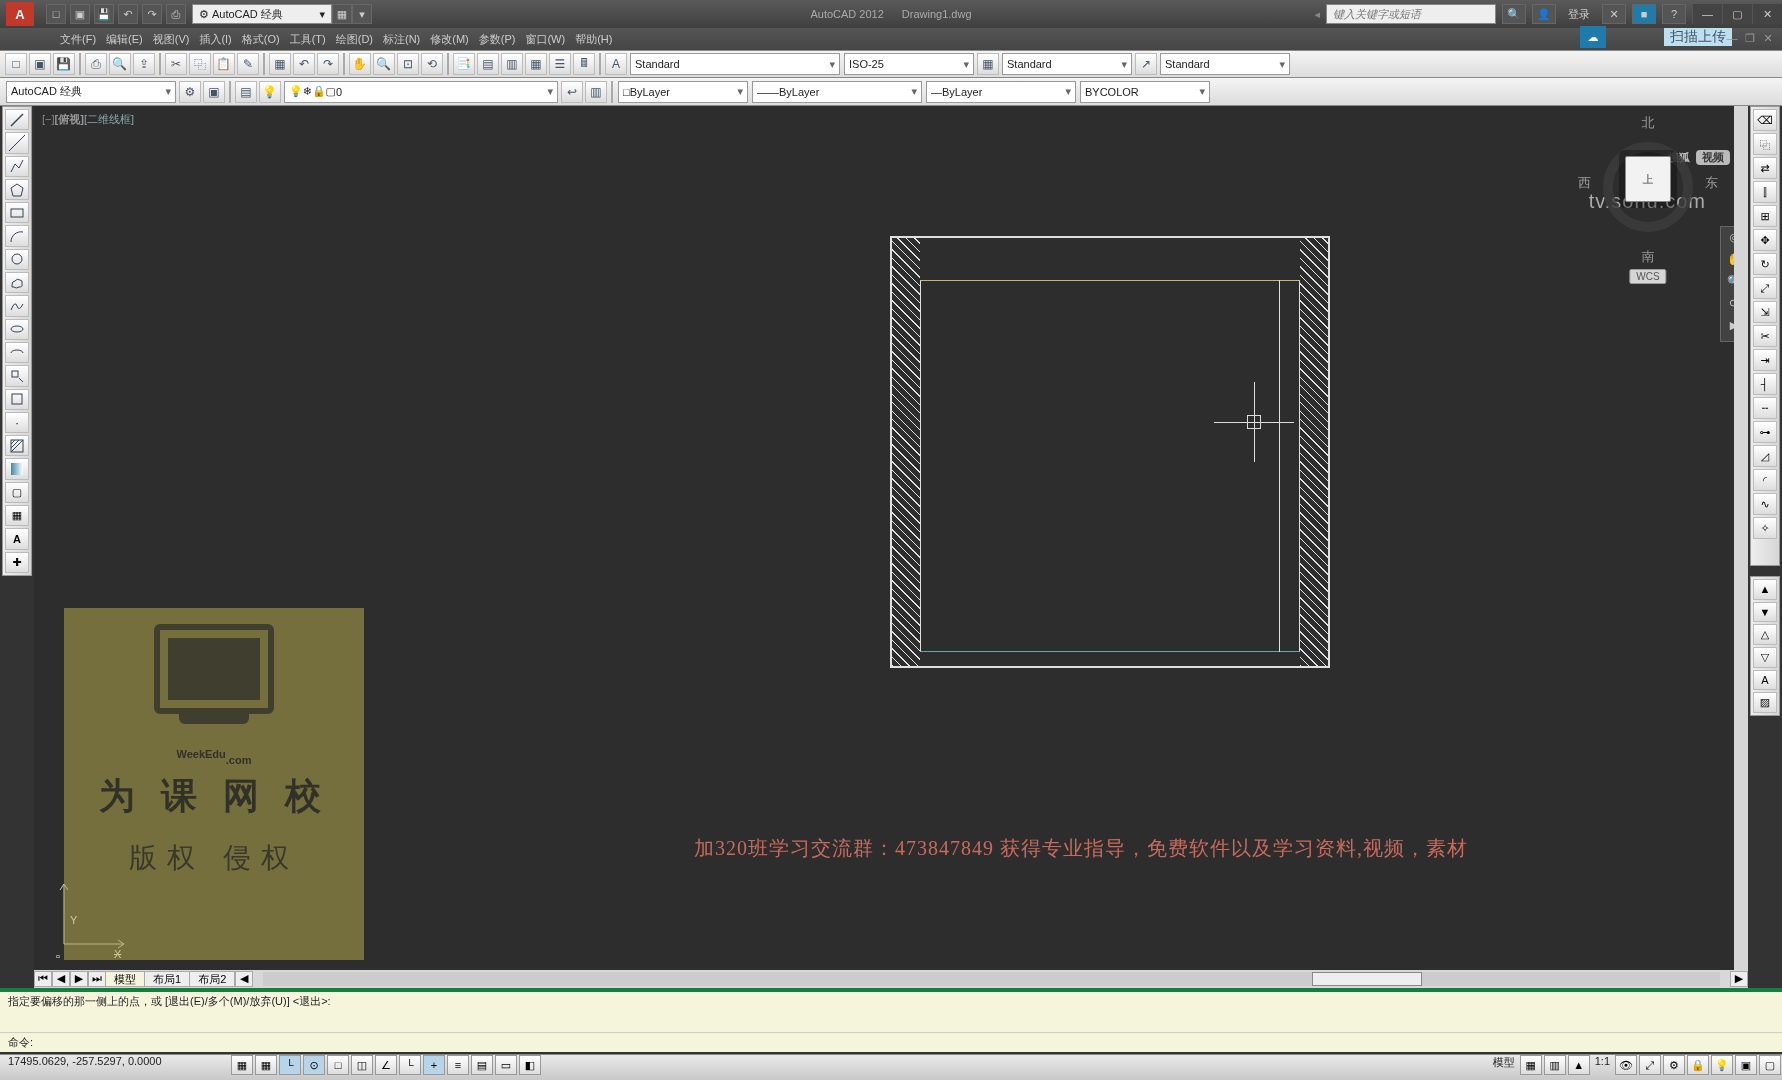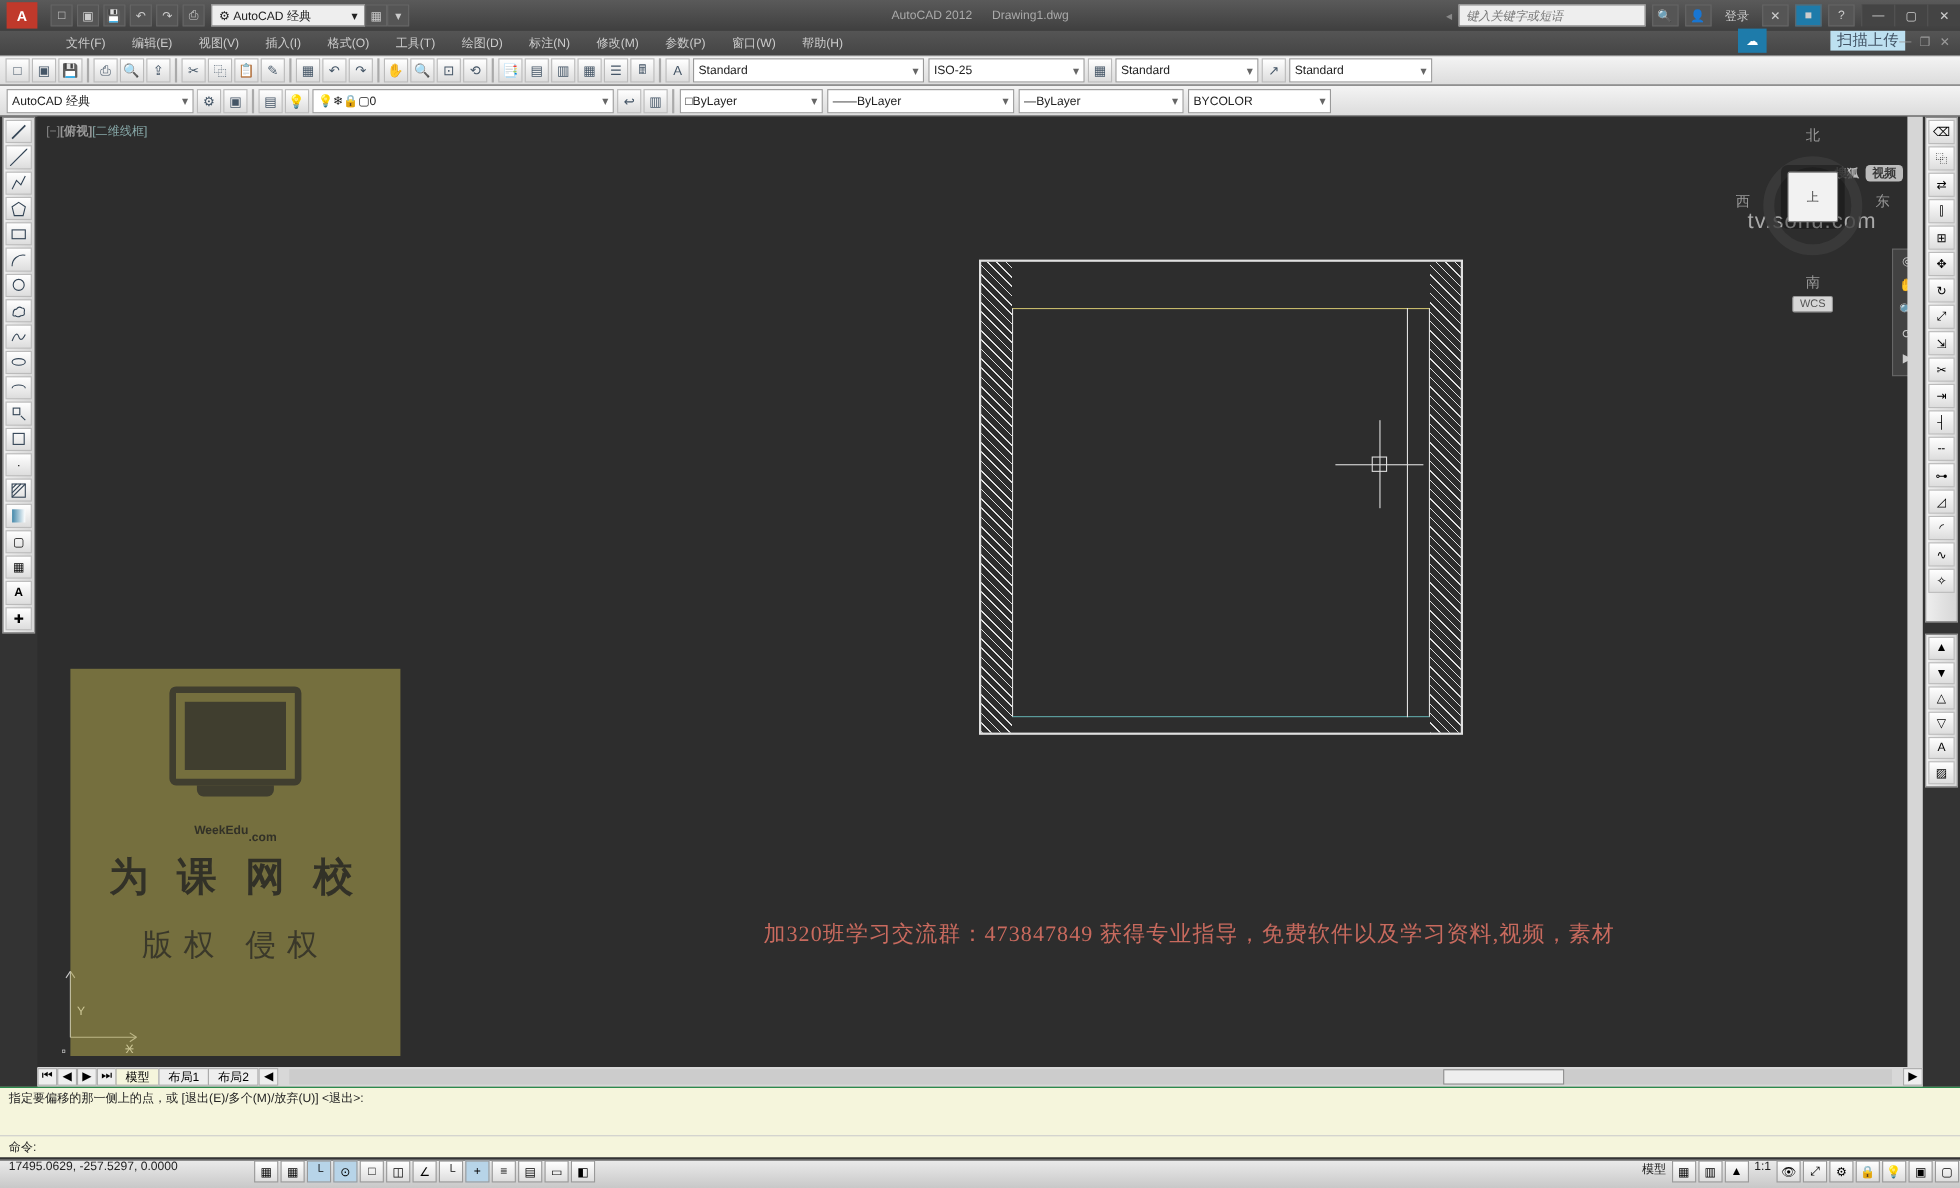--- a/index.html
+++ b/index.html
@@ -10,21 +10,21 @@
 .qat-btn { width:20px; height:20px; background:#555; border:1px solid #666; display:flex; align-items:center; justify-content:center; color:#ccc; cursor:pointer; }
 .ws-combo { background:#eee; color:#222; padding:0 6px; height:20px; display:flex; align-items:center; min-width:140px; border:1px solid #888; }
 .ws-combo .arrow { margin-left:auto; }
 .title-center { position:absolute; left:50%; transform:translateX(-50%); display:flex; gap:18px; color:#aaa; font-size:12px; }
 .title-right { margin-left:auto; display:flex; align-items:center; gap:6px; }
 .search-box { background:#eee; color:#777; font-style:italic; height:20px; width:170px; padding:0 6px; display:flex; align-items:center; border:1px solid #888; }
 .title-btn { width:24px; height:20px; background:#555; border:1px solid #666; color:#ccc; display:flex; align-items:center; justify-content:center; cursor:pointer; }
 .title-btn.blue { background:#1e7baa; }
 .win-btns { display:flex; }
 .win-btn { width:30px; height:20px; background:#444; color:#ccc; display:flex; align-items:center; justify-content:center; border-left:1px solid #555; cursor:pointer; }
-.menu-bar { height:22px; background:linear-gradient(#555,#454545); display:flex; align-items:center; padding-left:60px; gap:24px; color:#ccc; position:relative; }
+.menu-bar { height:22px; background:linear-gradient(#555,#454545); display:flex; align-items:center; padding-left:60px; gap:10px; color:#ccc; position:relative; }
 .menu-item { cursor:pointer; }
 .menu-doc-btns { position:absolute; right:6px; display:flex; gap:2px; }
 .menu-doc-btns .d { width:16px; height:14px; color:#999; text-align:center; cursor:pointer; }
 .menu-cloud-tag { position:absolute; right:50px; top:0; background:#bde0f0; color:#456; padding:0 6px; height:18px; display:flex; align-items:center; font-size:14px; }
 .menu-cloud-btn { position:absolute; right:176px; top:-2px; width:26px; height:22px; background:#1e7baa; display:flex; align-items:center; justify-content:center; color:#fff; }
 .tool-row { height:28px; background:linear-gradient(#f4f4f4,#dcdcdc); display:flex; align-items:center; padding:0 4px; border-top:1px solid #888; border-bottom:1px solid #888; gap:0; }
 .tbtn { width:22px; height:22px; margin:0 1px; border:1px solid #bbb; background:linear-gradient(#fff,#ddd); display:flex; align-items:center; justify-content:center; cursor:pointer; color:#456; font-size:12px; }
 .tsep { width:2px; height:22px; background:#aaa; margin:0 3px; }
 .tcombo { height:22px; background:#fff; border:1px solid #999; display:flex; align-items:center; padding:0 4px; margin:0 2px; color:#222; }
 .tcombo .arrow { margin-left:auto; color:#666; }
@@ -72,21 +72,21 @@
 .watermark .t3 { color:#222; font-size:28px; letter-spacing:10px; margin-top:18px; opacity:.7;}
 .caption { position:absolute; bottom:110px; left:660px; color:#c86a5e; font-size:20px; letter-spacing:1px; font-family:"SimSun"; }
 .hscroll { position:absolute; bottom:92px; left:34px; right:34px; height:18px; background:#d8d8d8; display:flex; align-items:center; }
 .hscroll .tabs { display:flex; align-items:center; }
 .hscroll .tb { width:18px; height:16px; background:#eee; border:1px solid #aaa; text-align:center; cursor:pointer; }
 .hscroll .tab { padding:0 8px; height:16px; background:#eee; border:1px solid #aaa; margin-left:-1px; cursor:pointer; }
 .hscroll .tab.active { background:#f5f5dc; }
 .hscroll .bar { flex:1; height:14px; background:#ccc; margin:0 10px; position:relative; }
 .hscroll .bar .thumb { position:absolute; left:72%; width:110px; height:14px; background:#eee; border:1px solid #888; }
 .hscroll .arr { width:18px; height:16px; background:#eee; border:1px solid #aaa; text-align:center; cursor:pointer; }
-.cmdwin { position:absolute; bottom:28px; left:0; right:0; height:64px; background:#f5f5dc; border-top:1px solid #15803d; color:#222; font-family:"SimSun"; font-size:12px; overflow:hidden; }
+.cmdwin { position:absolute; bottom:28px; left:0; right:0; height:64px; background:#f5f5dc; border-top:4px solid #15803d; color:#222; font-family:"SimSun"; font-size:12px; overflow:hidden; }
 .cmdwin .lines { padding:2px 8px; }
 .cmdwin .lines div { white-space:pre; }
 .cmdwin .input { position:absolute; bottom:0; left:0; right:0; height:20px; padding:2px 8px; border-top:1px solid #ccc; background:#f5f5dc; }
 .status-bar { position:absolute; bottom:0; left:0; right:0; height:26px; background:linear-gradient(#eaeaea,#c8c8c8); display:flex; border-top:1px solid #888; }
 .status-bar .coords { width:230px; padding-left:8px; color:#222; }
 .status-bar .sb { width:22px; height:20px; border:1px solid #999; background:linear-gradient(#fff,#ddd); margin:0 1px; display:flex; align-items:center; justify-content:center; cursor:pointer; }
 .status-bar .sb.active { background:#b7d4e8; }
 .status-bar .spacer { flex:1; }
 .status-bar .rlabel { margin:0 4px; color:#222; }
 .sohu-logo { position:absolute; top:44px; right:18px; color:#bbb; font-size:30px; font-weight:bold; display:flex; align-items:center; gap:6px;justify-content:center; }
@@ -185,21 +185,21 @@
   <div class="tbtn">▥</div>
   <div class="tbtn">▦</div>
   <div class="tbtn">☰</div>
   <div class="tbtn">🖩</div>
   <div class="tsep"></div>
   <div class="tbtn">A</div>
   <div class="tcombo" style="width:210px">
       <span>Standard</span>
       <span class="arrow">▾</span>
     </div>
-  <div class="tcombo" style="width:142px">
+  <div class="tcombo" style="width:130px">
       <span>ISO-25</span>
       <span class="arrow">▾</span>
     </div>
   <div class="tbtn">▦</div>
   <div class="tcombo" style="width:130px">
       <span>Standard</span>
       <span class="arrow">▾</span>
     </div>
   <div class="tbtn">↗</div>
   <div class="tcombo" style="width:130px">

